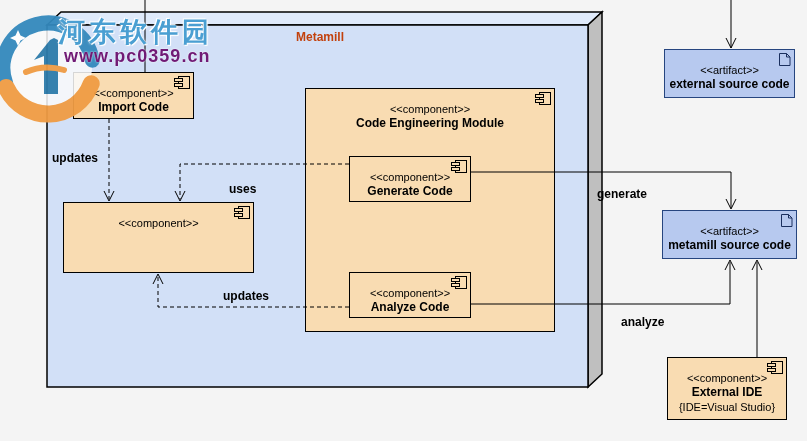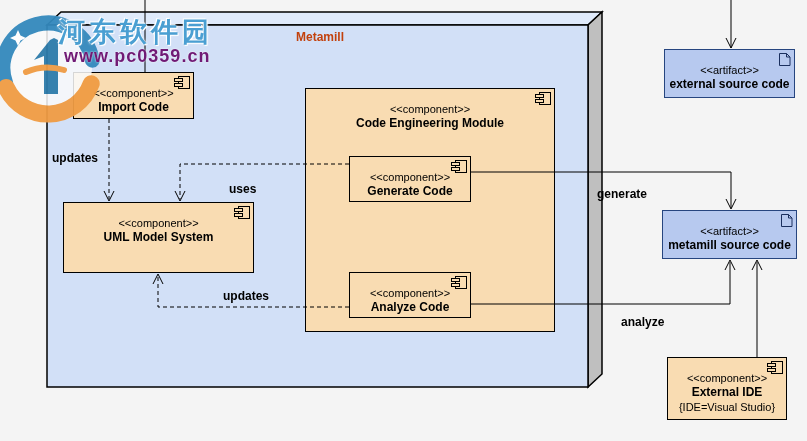--- a/index.html
+++ b/index.html
@@ -57,21 +57,20 @@
     <div class="nm">Import Code</div>
     <svg class="corner-icon" width="16" height="13" viewBox="0 0 16 13">
       <rect x="4.5" y="0.5" width="11" height="12" fill="none" stroke="#000"></rect>
       <rect x="0.5" y="2.5" width="8" height="3" fill="#f9dcb2" stroke="#000"></rect>
       <rect x="0.5" y="7.5" width="8" height="3" fill="#f9dcb2" stroke="#000"></rect>
     </svg>
   </div>
 
   <div class="box comp" style="left:63px;top:202px;width:191px;height:71px;">
     <div class="st">&lt;&lt;component&gt;&gt;</div>
-    <div class="nm">UML Model System</div>
     <svg class="corner-icon" width="16" height="13" viewBox="0 0 16 13">
       <rect x="4.5" y="0.5" width="11" height="12" fill="none" stroke="#000"></rect>
       <rect x="0.5" y="2.5" width="8" height="3" fill="#f9dcb2" stroke="#000"></rect>
       <rect x="0.5" y="7.5" width="8" height="3" fill="#f9dcb2" stroke="#000"></rect>
     </svg>
   </div>
 
   <div class="box comp" style="left:305px;top:88px;width:250px;height:244px;">
     <div class="st">&lt;&lt;component&gt;&gt;</div>
     <div class="nm">Code Engineering Module</div>

